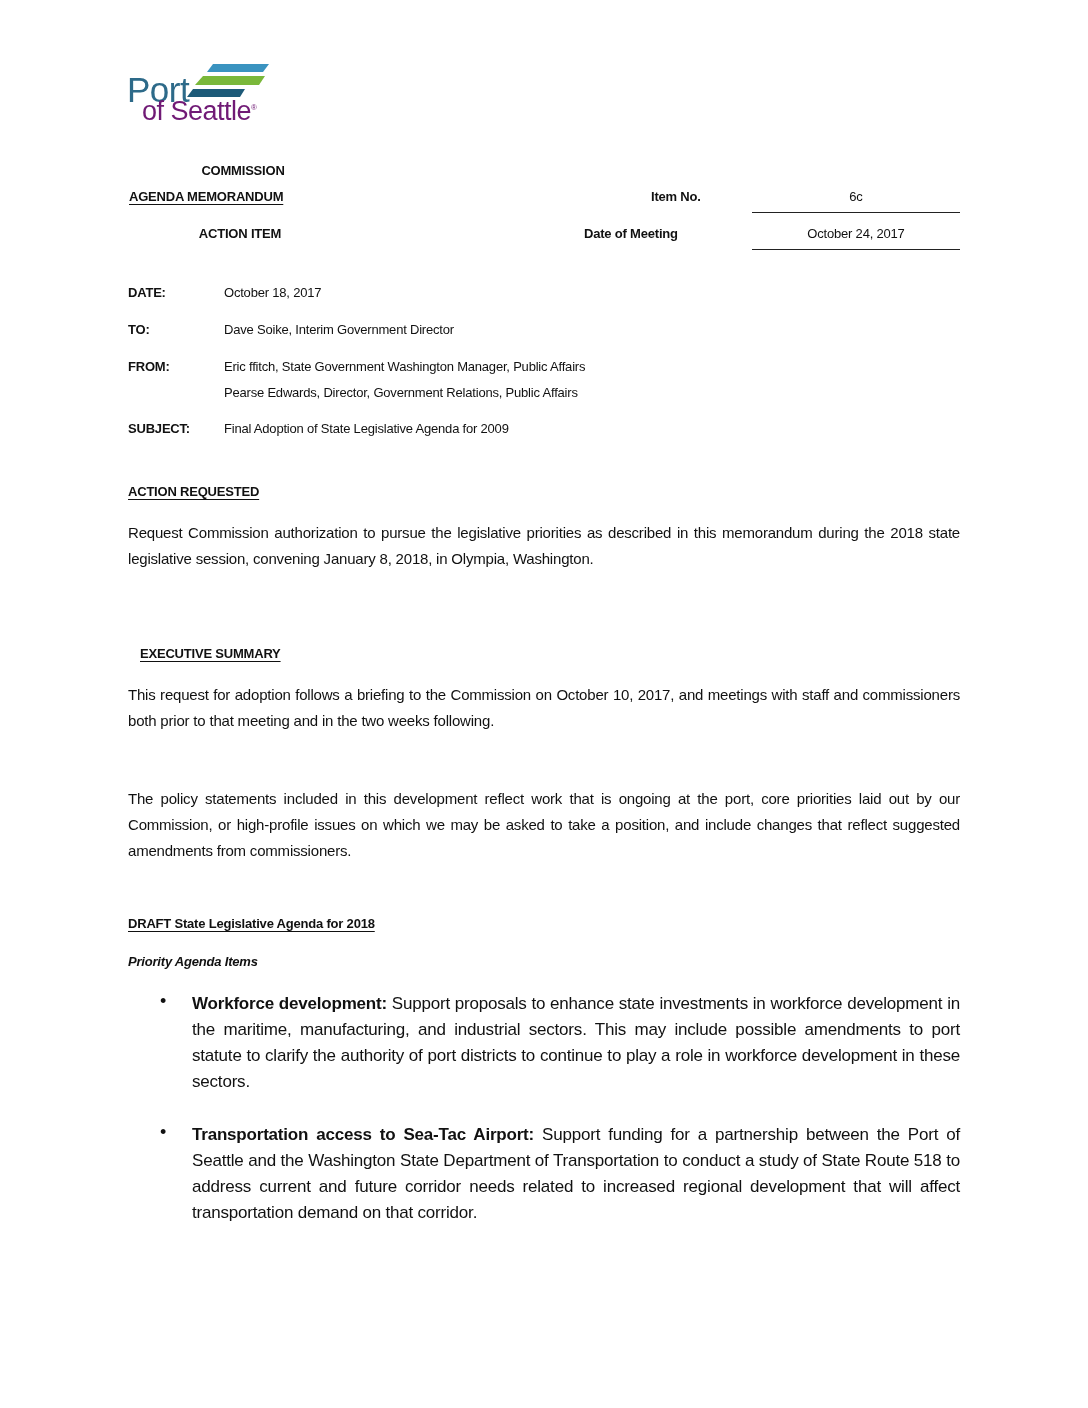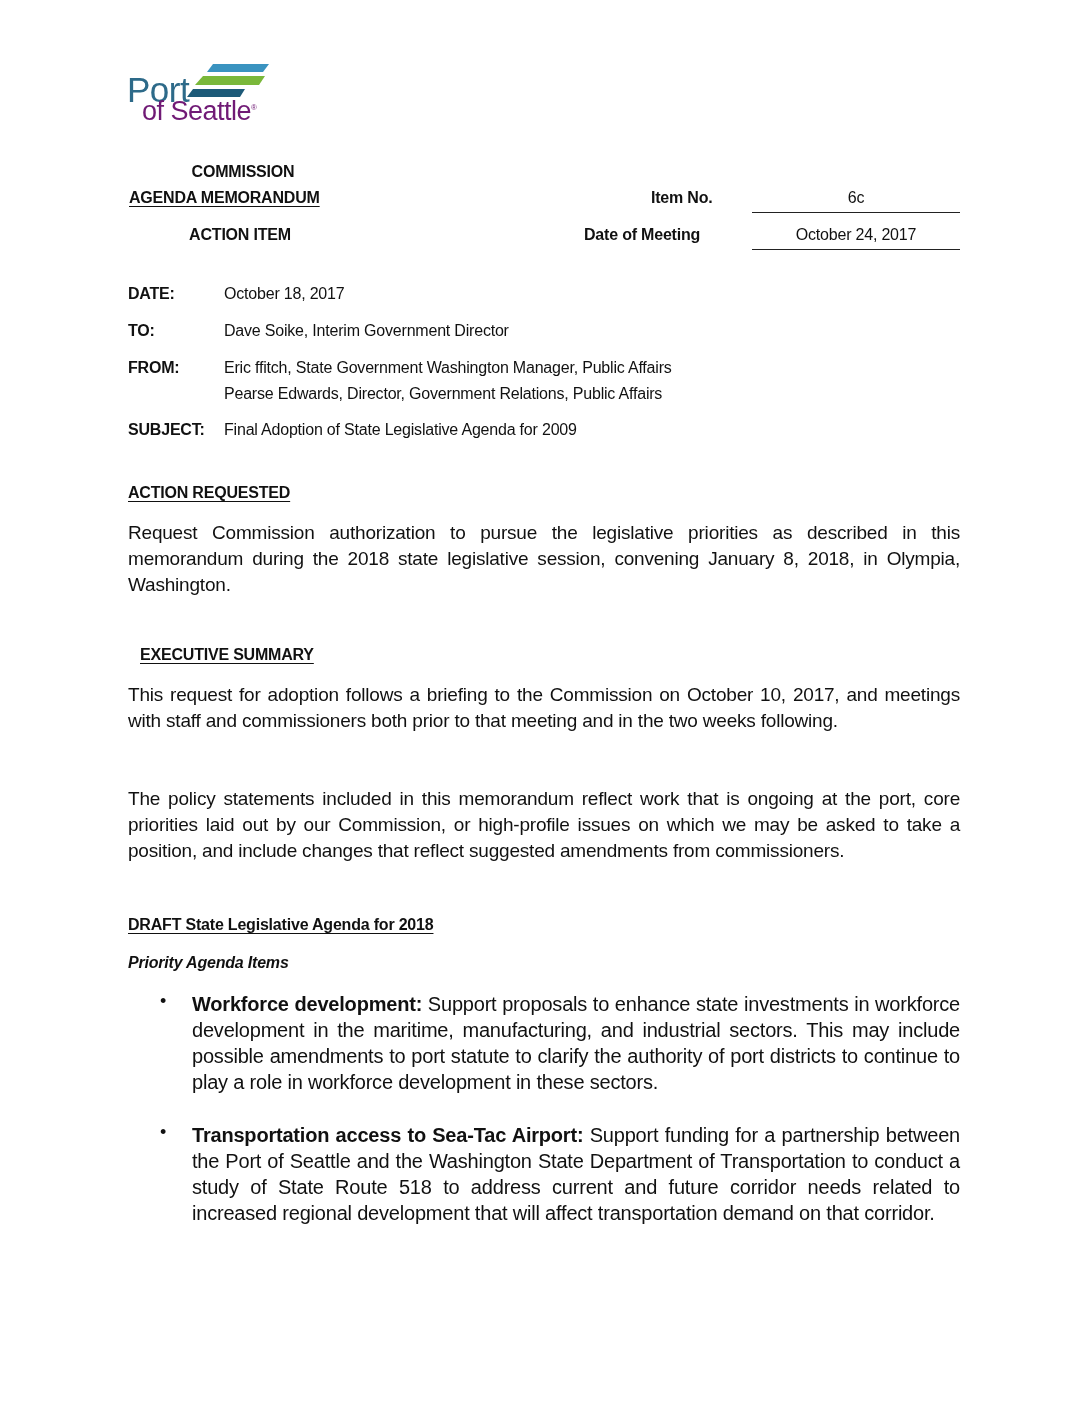--- a/index.html
+++ b/index.html
@@ -1,40 +1,40 @@
 <!DOCTYPE html>
 <html><head>
 <meta charset="utf-8">
 <style>
   html, body { margin: 0; padding: 0; background: #ffffff; }
   body { width: 1088px; height: 1408px; position: relative; overflow: hidden;
          font-family: "Liberation Sans", "DejaVu Sans", sans-serif; color: #111; }
   .abs { position: absolute; }
-  .txt { font-size: 16px; letter-spacing: -0.2px; white-space: nowrap; }
+  .txt { font-size: 13px; letter-spacing: -0.2px; white-space: nowrap; }
   .bold { font-weight: bold; }
   .u { text-decoration: underline; text-underline-offset: 3px; }
 
   
   .logo { left: 127px; top: 62px; width: 145px; height: 66px; }
   .logo .port { position: absolute; left: 0; top: 8px; font-size: 35px; color: #2d6a89; letter-spacing: -0.5px; }
   .logo .seattle { position: absolute; left: 15px; top: 34px; font-size: 27px; color: #701a75; letter-spacing: -0.5px; }
   .logo .reg { font-size: 8px; vertical-align: super; }
   .logo svg { position: absolute; left: 58px; top: 0; }
 
   .header-center { text-align: center; width: 260px; }
   .field-line { border-bottom: 1.5px solid #222; width: 208px; text-align: center; }
 
   .memo-label { left: 128px; width: 96px; }
   .memo-value { left: 224px; }
 
-  .para { left: 128px; width: 832px; font-size: 19px; line-height: 26px; text-align: justify; letter-spacing: -0.2px; }
+  .para { left: 128px; width: 832px; font-size: 15px; line-height: 26px; text-align: justify; letter-spacing: -0.2px; }
   .para.last-line-left { text-align-last: left; }
 
   .bullet-dot { left: 160px; font-size: 18px; }
-  .bullet-text { left: 192px; width: 768px; font-size: 20px; line-height: 26px; text-align: justify; letter-spacing: -0.2px; }
+  .bullet-text { left: 192px; width: 768px; font-size: 17px; line-height: 26px; text-align: justify; letter-spacing: -0.2px; }
 </style>
 </head>
 <body>
 
 <div class="abs logo">
   <span class="port">Port</span>
   <span class="seattle"><span>of Seattle</span><span class="reg">®</span></span>
   <svg width="86" height="40" viewBox="0 0 86 40">
     <polygon points="28,2 84,2 78,10 22,10" fill="#3a93c0"></polygon>
     <polygon points="18,14 80,14 74,23 10,23" fill="#7ab83a"></polygon>
@@ -63,21 +63,21 @@
 <div class="abs txt memo-value" style="top:385px;">Pearse Edwards, Director, Government Relations, Public Affairs</div>
 
 <div class="abs txt bold memo-label" style="top:421px;">SUBJECT:</div>
 <div class="abs txt memo-value" style="top:421px;">Final Adoption of State Legislative Agenda for 2009</div>
 
 <div class="abs txt bold u" style="left:128px; top:484px;">ACTION REQUESTED</div>
 <div class="abs para last-line-left" style="top:520px;">Request Commission authorization to pursue the legislative priorities as described in this memorandum during the 2018 state legislative session, convening January 8, 2018, in Olympia, Washington.</div>
 
 <div class="abs txt bold u" style="left:140px; top:646px;">EXECUTIVE SUMMARY</div>
 <div class="abs para last-line-left" style="top:682px;">This request for adoption follows a briefing to the Commission on October 10, 2017, and meetings with staff and commissioners both prior to that meeting and in the two weeks following.</div>
-<div class="abs para last-line-left" style="top:786px;">The policy statements included in this memorandum reflect work that is ongoing at the port, core priorities laid out by our Commission, or high-profile issues on which we may be asked to take a position, and include changes that reflect suggested amendments from commissioners.</div>
+<div class="abs para last-line-left" style="top:786px;">The policy statements included in this development reflect work that is ongoing at the port, core priorities laid out by our Commission, or high-profile issues on which we may be asked to take a position, and include changes that reflect suggested amendments from commissioners.</div>
 
 <div class="abs txt bold u" style="left:128px; top:916px;">DRAFT State Legislative Agenda for 2018</div>
 <div class="abs txt bold" style="left:128px; top:954px; font-style:italic;">Priority Agenda Items</div>
 
 <div class="abs bullet-dot" style="top:991px;">•</div>
 <div class="abs bullet-text" style="top:991px; text-align-last:left;"><span class="bold">Workforce development:</span><span> Support proposals to enhance state investments in workforce development in the maritime, manufacturing, and industrial sectors. This may include possible amendments to port statute to clarify the authority of port districts to continue to play a role in workforce development in these sectors.</span></div>
 
 <div class="abs bullet-dot" style="top:1122px;">•</div>
 <div class="abs bullet-text" style="top:1122px; text-align-last:left;"><span class="bold">Transportation access to Sea-Tac Airport:</span><span> Support funding for a partnership between the Port of Seattle and the Washington State Department of Transportation to conduct a study of State Route 518 to address current and future corridor needs related to increased regional development that will affect transportation demand on that corridor.</span></div>
 

